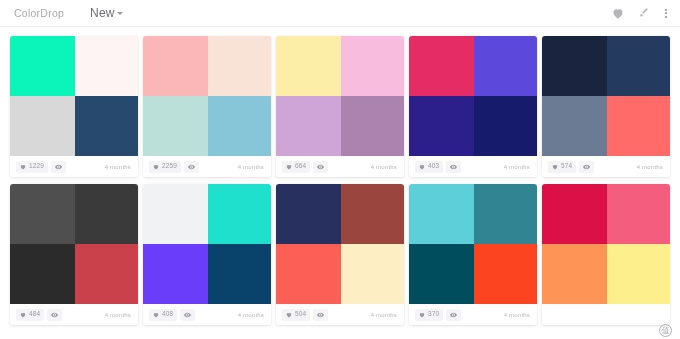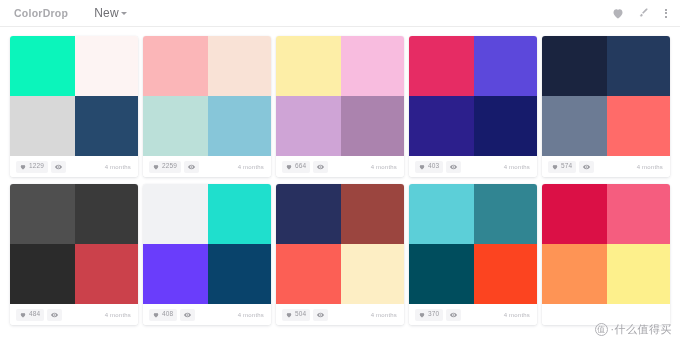--- a/index.html
+++ b/index.html
@@ -17,21 +17,21 @@
     border-bottom: 1px solid #ececec;
     display: flex;
     align-items: center;
     padding: 0 10px 0 14px;
     position: relative;
   }
   .brand {
     font-size: 10.5px;
     color: #a9a9ad;
     letter-spacing: 0.25px;
-    font-weight: 700;
+    font-weight: 400;
     user-select: none;
   }
   .nav-dropdown {
     margin-left: 26px;
     display: flex;
     align-items: center;
     gap: 2px;
     cursor: pointer;
   }
   .nav-dropdown .lbl {
@@ -405,16 +405,15 @@
         <div class="card-footer">
           <span class="age"></span>
         </div>
       </div>
 
     </div>
   </div>
 
   <div class="watermark">
     <span class="wm-badge">值</span>
-    <span class="wm-text">·什么值得买</span>
   </div>
 
 </div>
 
 </body></html>

